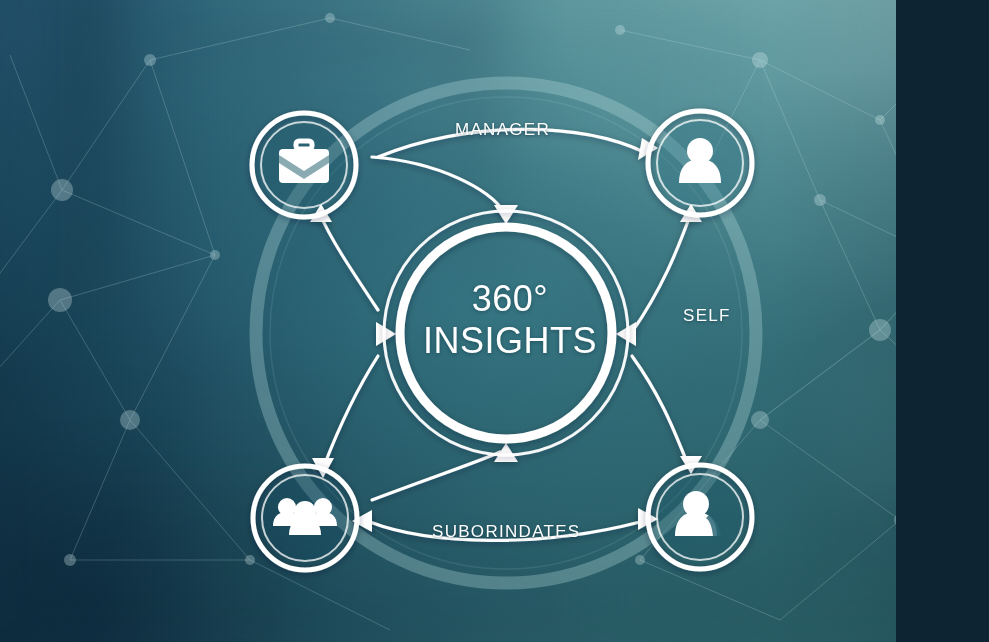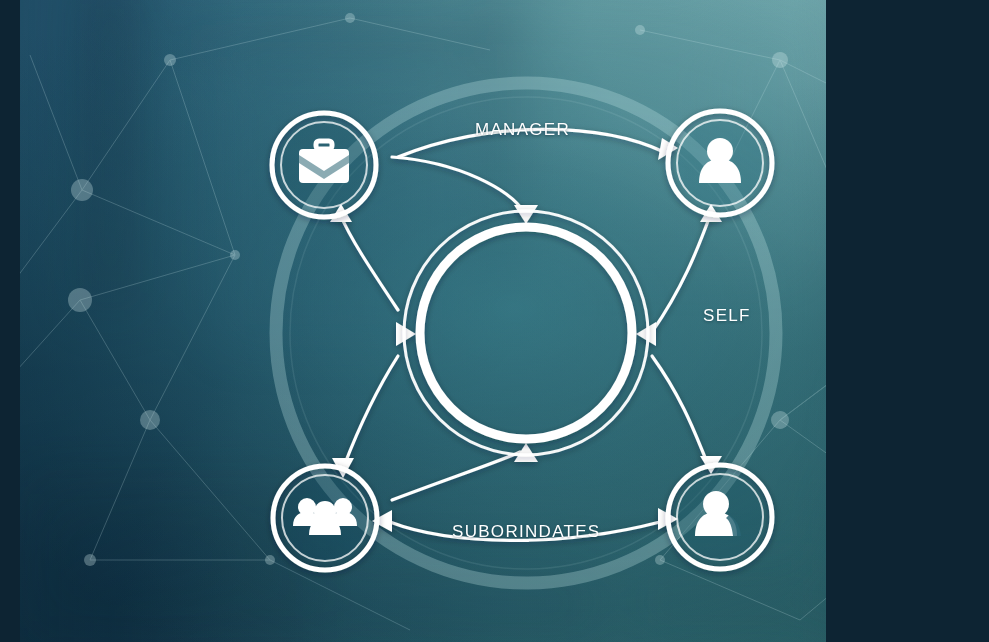--- a/index.html
+++ b/index.html
@@ -6,24 +6,23 @@
   html, body {
     margin: 0;
     padding: 0;
     background: #0d2433;
   }
   body {
     font-family: "Liberation Sans", sans-serif;
   }
   #stage {
     position: relative;
-    width: 806px;
+    width: 896px;
     height: 642px;
     overflow: hidden;
-    margin-left: 20px;
   }
   #stage svg.layer {
     position: absolute;
     top: 0;
     left: 0;
     width: 989px;
     height: 642px;
     display: block;
   }
   .lbl {
@@ -296,14 +295,18 @@
       </g>
     </g>
   </svg>
 
   <div class="lbl" id="label-manager">MANAGER</div>
 
   <div class="lbl" id="label-self">SELF</div>
 
   <div class="lbl" id="label-subordinates">SUBORINDATES</div>
 
+  <div class="center-text">
+    <span class="l1">360°</span>
+    <span class="l2">INSIGHTS</span>
+  </div>
 
 </div>
 
 </body></html>

